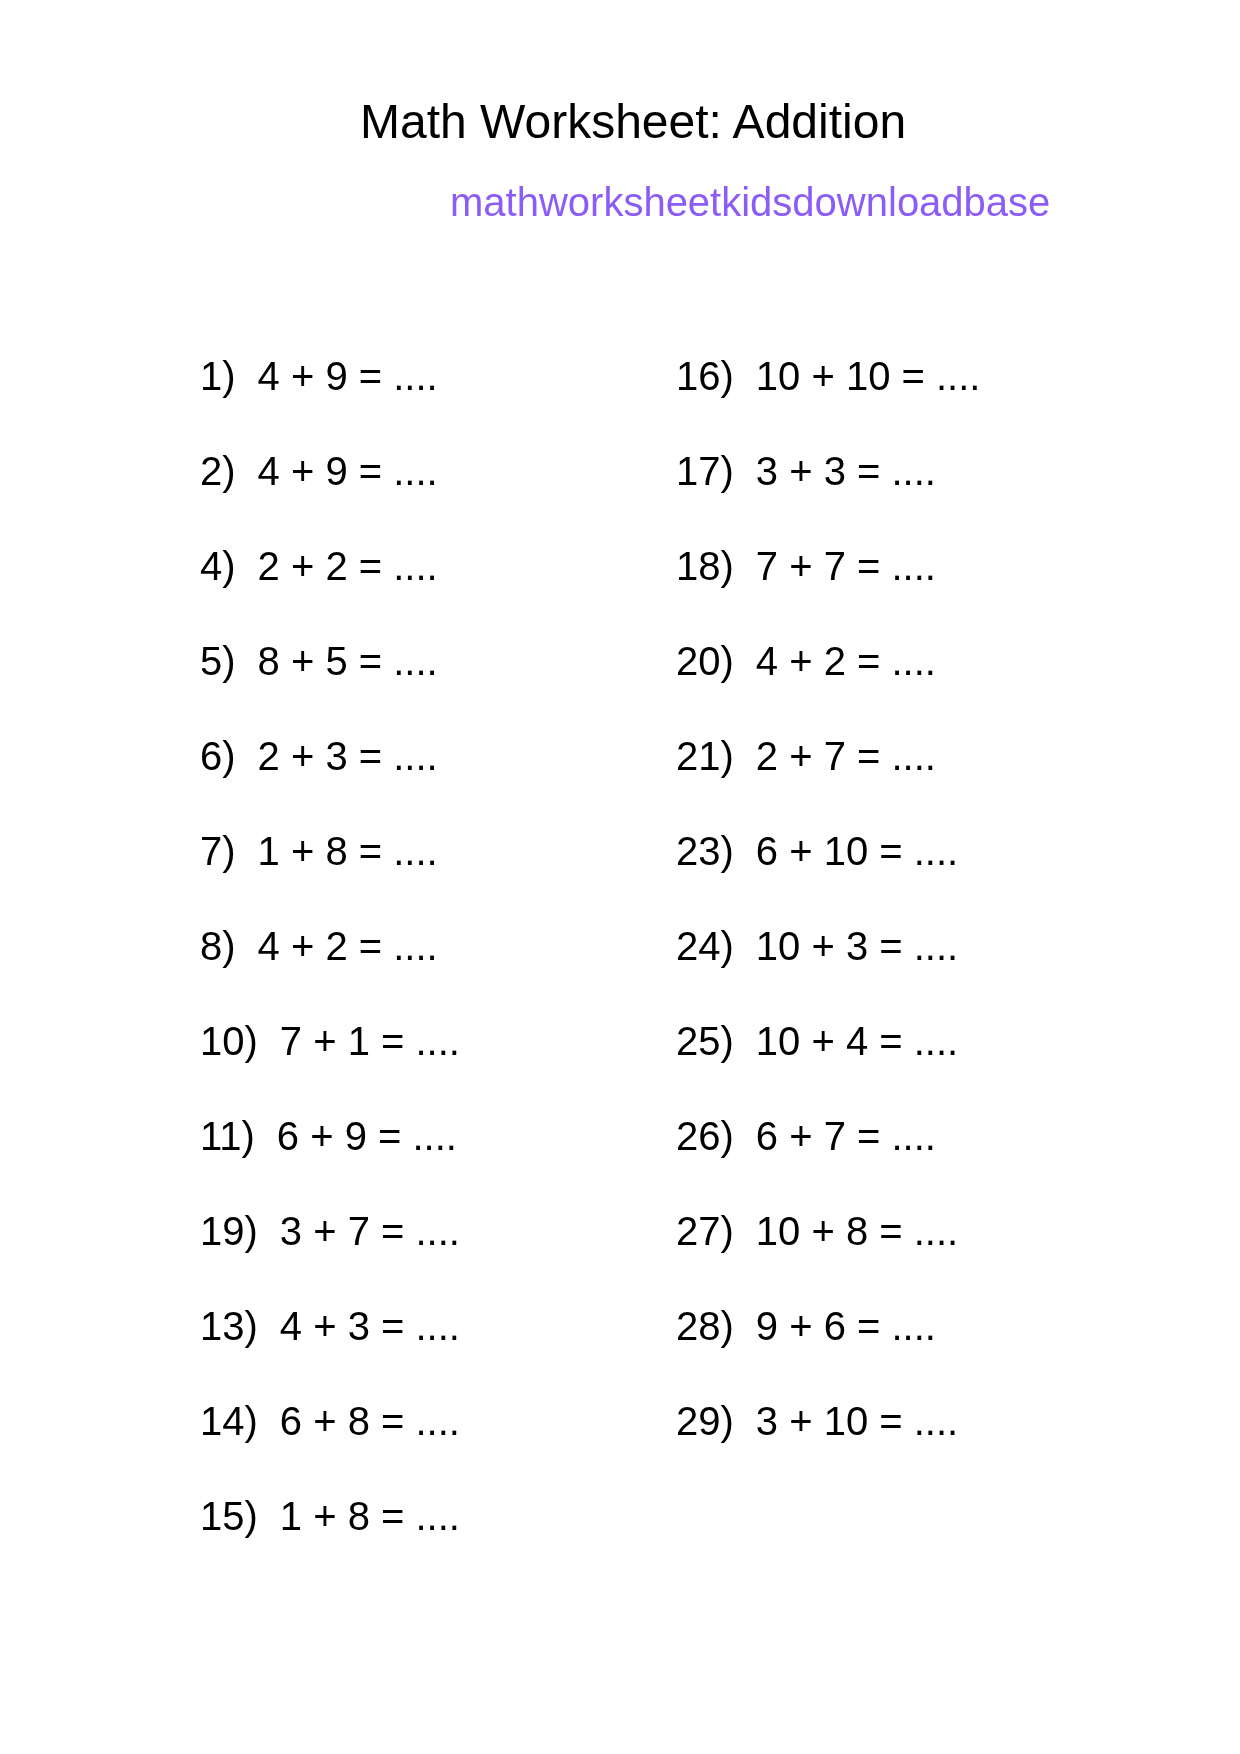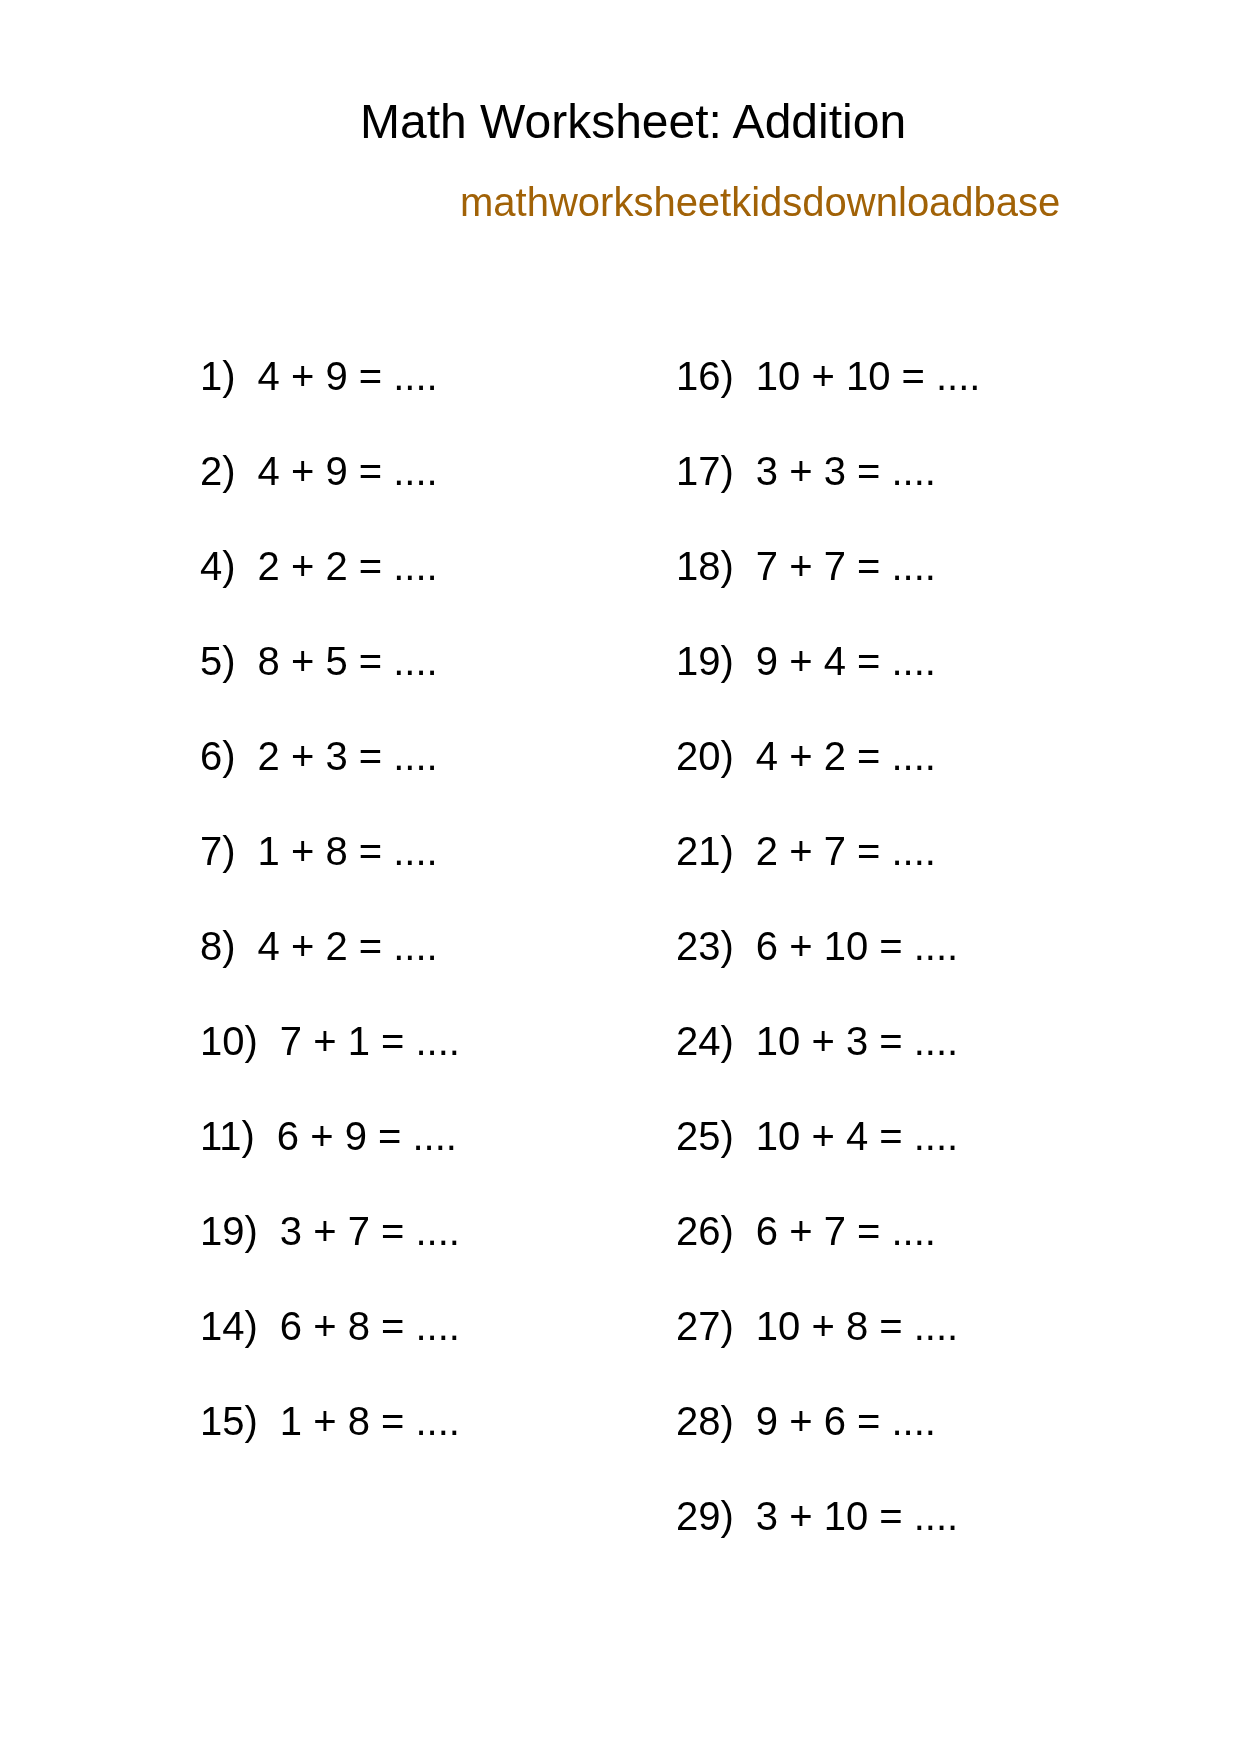--- a/index.html
+++ b/index.html
@@ -1,19 +1,19 @@
 <!DOCTYPE html>
 <html><head>
 <meta charset="utf-8">
 <style>
   html, body { margin:0; padding:0; background:#ffffff; }
   body { width:1240px; height:1754px; position:relative; overflow:hidden;
          font-family:"Liberation Sans", sans-serif; color:#000; }
   .title { position:absolute; left:360px; top:98px; font-size:48px; line-height:1; white-space:nowrap; }
-  .subtitle { position:absolute; left:460px; top:182px; font-size:40px; line-height:1; color:#a16207; white-space:nowrap; }
+  .subtitle { position:absolute; left:450px; top:182px; font-size:40px; line-height:1; color:#8b5cf6; white-space:nowrap; }
   .col { position:absolute; top:356px; }
   .col.left { left:200px; }
   .col.right { left:676px; }
   .problem { height:95px; font-size:40px; line-height:1; white-space:nowrap; }
   .num { margin-right:22px; }
   .expr { }
 </style>
 </head>
 <body>
 
@@ -25,28 +25,28 @@
       <div class="problem"><span class="num">1)</span><span class="expr">4 + 9 = ....</span></div>
       <div class="problem"><span class="num">2)</span><span class="expr">4 + 9 = ....</span></div>
       <div class="problem"><span class="num">4)</span><span class="expr">2 + 2 = ....</span></div>
       <div class="problem"><span class="num">5)</span><span class="expr">8 + 5 = ....</span></div>
       <div class="problem"><span class="num">6)</span><span class="expr">2 + 3 = ....</span></div>
       <div class="problem"><span class="num">7)</span><span class="expr">1 + 8 = ....</span></div>
       <div class="problem"><span class="num">8)</span><span class="expr">4 + 2 = ....</span></div>
       <div class="problem"><span class="num">10)</span><span class="expr">7 + 1 = ....</span></div>
       <div class="problem"><span class="num">11)</span><span class="expr">6 + 9 = ....</span></div>
       <div class="problem"><span class="num">19)</span><span class="expr">3 + 7 = ....</span></div>
+      <div class="problem"><span class="num">13)</span><span class="expr">4 + 3 = ....</span></div>
       <div class="problem"><span class="num">14)</span><span class="expr">6 + 8 = ....</span></div>
       <div class="problem"><span class="num">15)</span><span class="expr">1 + 8 = ....</span></div>
     </div>
   <div class="col right" id="col-right">
       <div class="problem"><span class="num">16)</span><span class="expr">10 + 10 = ....</span></div>
       <div class="problem"><span class="num">17)</span><span class="expr">3 + 3 = ....</span></div>
       <div class="problem"><span class="num">18)</span><span class="expr">7 + 7 = ....</span></div>
-      <div class="problem"><span class="num">19)</span><span class="expr">9 + 4 = ....</span></div>
       <div class="problem"><span class="num">20)</span><span class="expr">4 + 2 = ....</span></div>
       <div class="problem"><span class="num">21)</span><span class="expr">2 + 7 = ....</span></div>
       <div class="problem"><span class="num">23)</span><span class="expr">6 + 10 = ....</span></div>
       <div class="problem"><span class="num">24)</span><span class="expr">10 + 3 = ....</span></div>
       <div class="problem"><span class="num">25)</span><span class="expr">10 + 4 = ....</span></div>
       <div class="problem"><span class="num">26)</span><span class="expr">6 + 7 = ....</span></div>
       <div class="problem"><span class="num">27)</span><span class="expr">10 + 8 = ....</span></div>
       <div class="problem"><span class="num">28)</span><span class="expr">9 + 6 = ....</span></div>
       <div class="problem"><span class="num">29)</span><span class="expr">3 + 10 = ....</span></div>
     </div>

